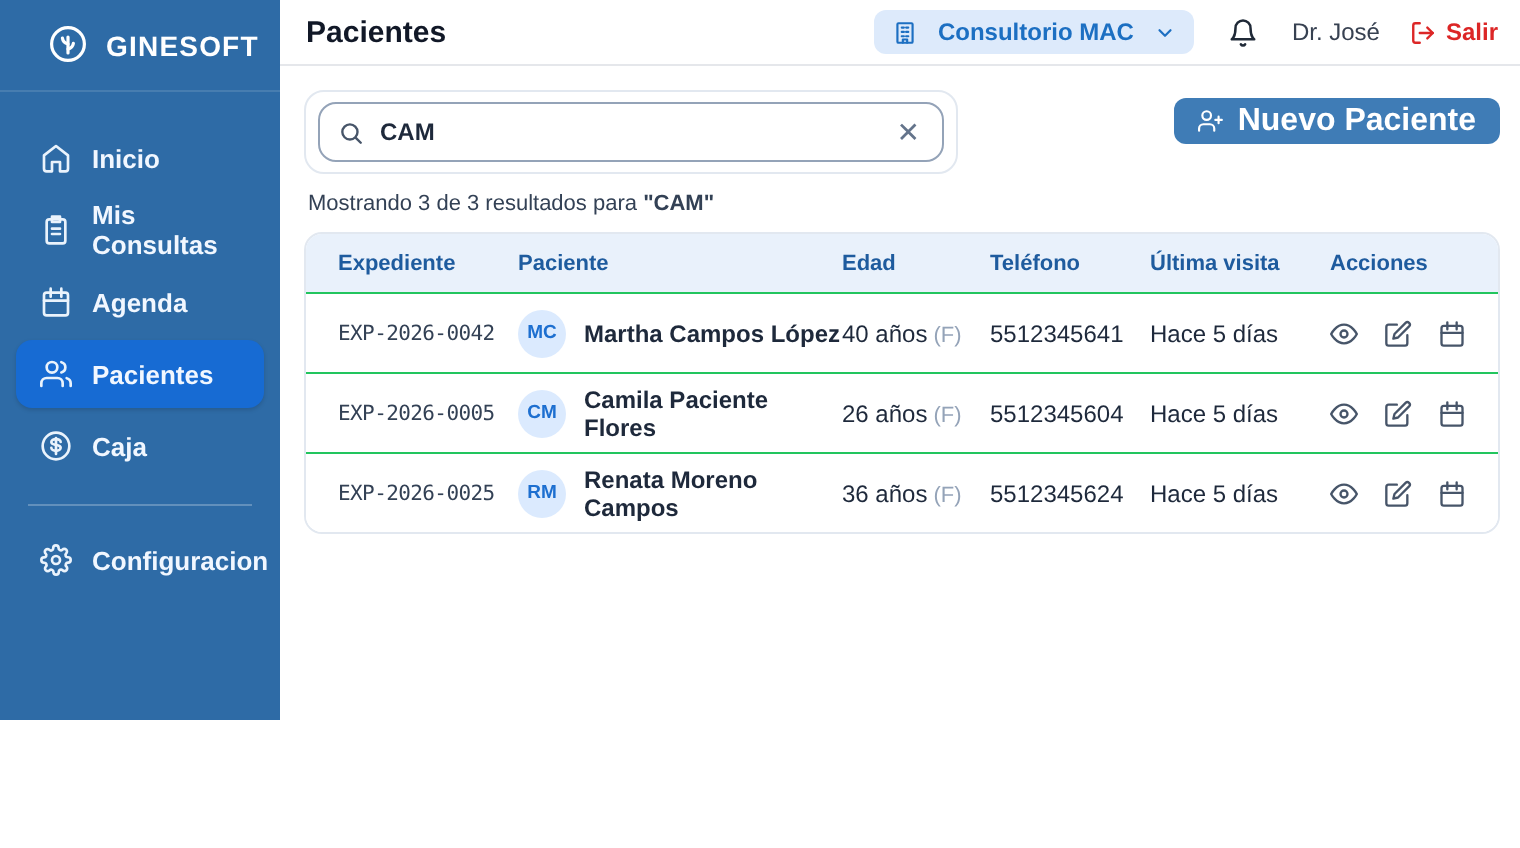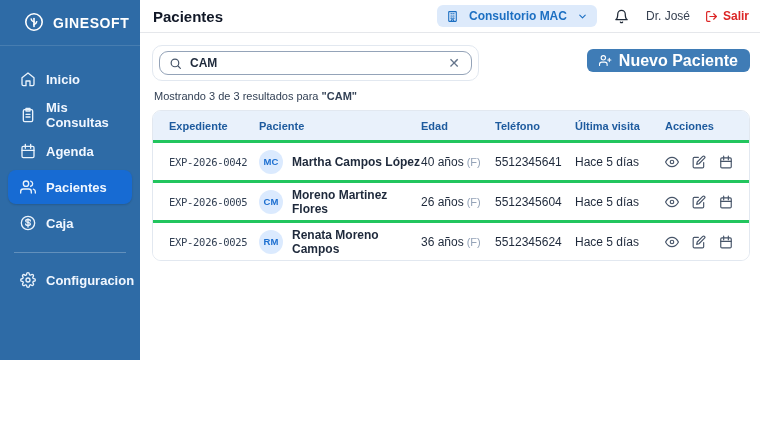--- a/index.html
+++ b/index.html
@@ -80,21 +80,21 @@
   .content { padding:12px 13px 0 12px; }
   .toolbar-row { display:flex; align-items:flex-start; }
   .search-card {
     width:327px; background:#fff;
     border:1px solid #e2e8f0; border-radius:10px;
     padding:5px 6px;
   }
   .search-box {
     display:flex; align-items:center; gap:8px;
     border:1px solid #94a3b8; border-radius:9px;
-    height:24px; padding:0 9px;
+    height:30px; padding:0 9px;
   }
   .search-box .search-icon { width:13px; height:13px; color:#475569; flex:0 0 13px; }
   .search-input {
     border:none; outline:none; flex:1;
     font-size:12px; font-weight:bold; color:#1e293b;
     font-family:"Liberation Sans", sans-serif;
     background:transparent;
   }
   .clear-btn {
     background:none; border:none; cursor:pointer;
@@ -123,21 +123,21 @@
     display:grid;
     grid-template-columns:90px 162px 74px 80px 86px 1fr;
     padding:0 16px; height:29px; align-items:center;
     background:#e9f1fb;
     font-size:11px; font-weight:bold; color:#1e5b9e;
   }
   .trow {
     display:grid;
     grid-template-columns:90px 162px 74px 80px 86px 1fr;
     padding:0 16px; height:40px; align-items:center;
-    border-top:3px solid #22c55e;
+    border-top:1px solid #22c55e;
     font-size:12px; color:#1e293b;
     background:#fff;
   }
   .cell-exp { font-family:"DejaVu Sans Mono", monospace; font-size:10.5px; color:#334155; letter-spacing:-0.3px; }
   .cell-pat { display:flex; align-items:center; gap:9px; }
   .avatar {
     width:24px; height:24px; border-radius:50%;
     background:#dbeafe; color:#1d6fd0;
     font-size:9.5px; font-weight:bold;
     display:flex; align-items:center; justify-content:center;
@@ -341,21 +341,21 @@
                   <path d="M16 2v6M8 2v6M3 11h18"></path>
                 </svg>
       </button>
     </div>
   </div>
 
   <div class="trow">
     <div class="cell-exp">EXP-2026-0005</div>
     <div class="cell-pat">
       <span class="avatar">CM</span>
-      <span class="pname">Moreno Martinez Flores</span>
+      <span class="pname">Camila Paciente Flores</span>
     </div>
     <div class="cell-age"><span class="age">26 años</span><span class="sex">(F)</span></div>
     <div class="cell-phone">5512345604</div>
     <div class="cell-visit">Hace 5 días</div>
     <div class="cell-actions">
       <button class="icon-btn">
         <svg viewBox="0 0 24 24" fill="none" stroke="currentColor" stroke-width="2" stroke-linecap="round" stroke-linejoin="round">
                   <path d="M1 12s4-8 11-8 11 8 11 8-4 8-11 8-11-8-11-8z"></path>
                   <circle cx="12" cy="12" r="3"></circle>
                 </svg>

